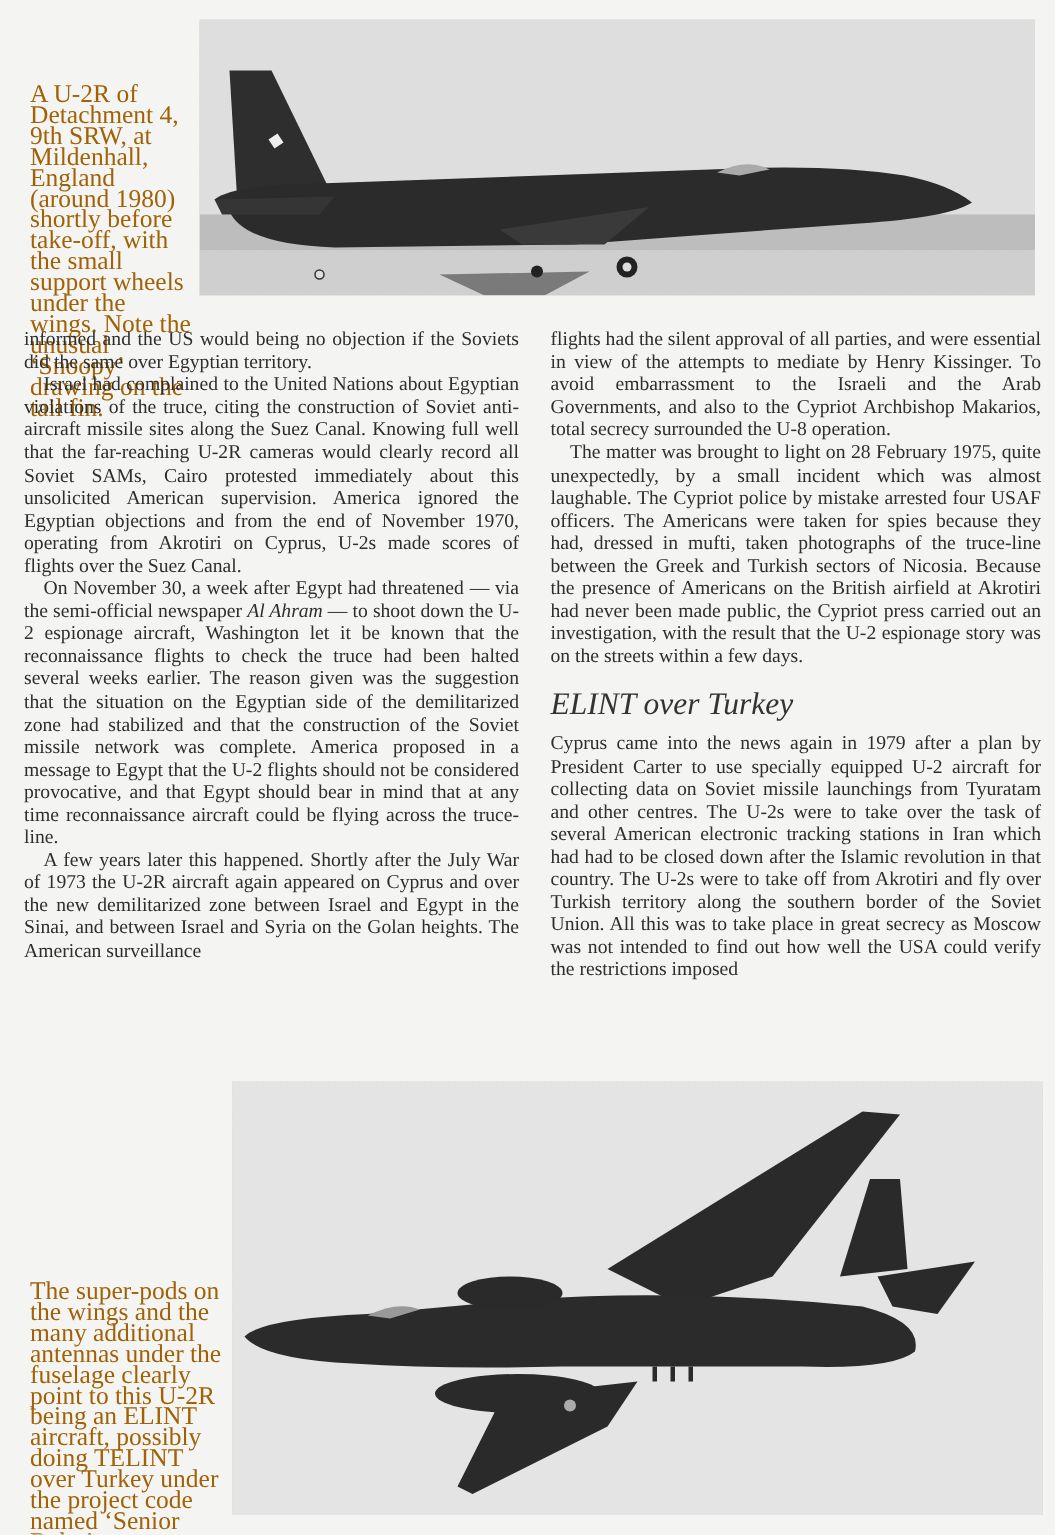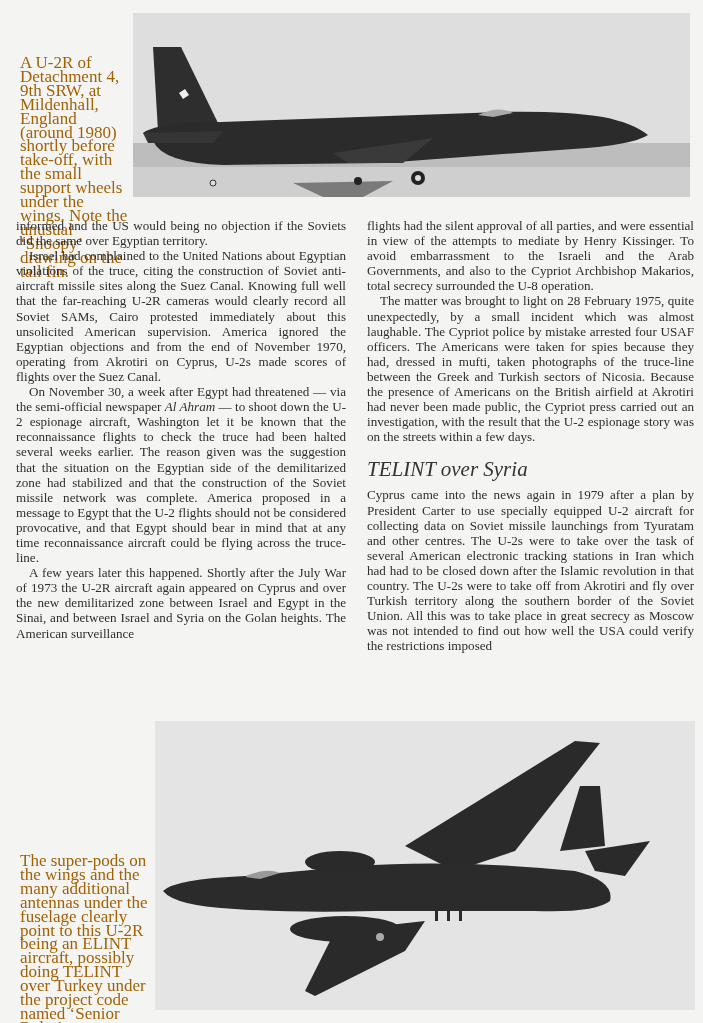--- a/index.html
+++ b/index.html
@@ -73,21 +73,21 @@
 <div id="col-left" class="col">
   <p class="noindent">informed and the US would being no objection if the Soviets did the same over Egyptian territory.</p>
   <p>Israel had complained to the United Nations about Egyptian violations of the truce, citing the construction of Soviet anti-aircraft missile sites along the Suez Canal. Knowing full well that the far-reaching U-2R cameras would clearly record all Soviet SAMs, Cairo protested immediately about this unsolicited American supervision. America ignored the Egyptian objections and from the end of November 1970, operating from Akrotiri on Cyprus, U-2s made scores of flights over the Suez Canal.</p>
   <p><span>On November 30, a week after Egypt had threatened — via the semi-official newspaper </span><em>Al Ahram</em><span> — to shoot down the U-2 espionage aircraft, Washington let it be known that the reconnaissance flights to check the truce had been halted several weeks earlier. The reason given was the suggestion that the situation on the Egyptian side of the demilitarized zone had stabilized and that the construction of the Soviet missile network was complete. America proposed in a message to Egypt that the U-2 flights should not be considered provocative, and that Egypt should bear in mind that at any time reconnaissance aircraft could be flying across the truce-line.</span></p>
   <p>A few years later this happened. Shortly after the July War of 1973 the U-2R aircraft again appeared on Cyprus and over the new demilitarized zone between Israel and Egypt in the Sinai, and between Israel and Syria on the Golan heights. The American surveillance</p>
 </div>
 
 <div id="col-right" class="col">
   <p class="noindent">flights had the silent approval of all parties, and were essential in view of the attempts to mediate by Henry Kissinger. To avoid embarrassment to the Israeli and the Arab Governments, and also to the Cypriot Archbishop Makarios, total secrecy surrounded the U-8 operation.</p>
   <p>The matter was brought to light on 28 February 1975, quite unexpectedly, by a small incident which was almost laughable. The Cypriot police by mistake arrested four USAF officers. The Americans were taken for spies because they had, dressed in mufti, taken photographs of the truce-line between the Greek and Turkish sectors of Nicosia. Because the presence of Americans on the British airfield at Akrotiri had never been made public, the Cypriot press carried out an investigation, with the result that the U-2 espionage story was on the streets within a few days.</p>
-  <h2>TELINT over Syria</h2>
+  <h2>ELINT over Turkey</h2>
   <p class="noindent">Cyprus came into the news again in 1979 after a plan by President Carter to use specially equipped U-2 aircraft for collecting data on Soviet missile launchings from Tyuratam and other centres. The U-2s were to take over the task of several American electronic tracking stations in Iran which had had to be closed down after the Islamic revolution in that country. The U-2s were to take off from Akrotiri and fly over Turkish territory along the southern border of the Soviet Union. All this was to take place in great secrecy as Moscow was not intended to find out how well the USA could verify the restrictions imposed</p>
 </div>
 
 <div id="photo-bottom" class="photo">
   <svg viewBox="0 0 540 289" preserveAspectRatio="none">
     <rect x="0" y="0" width="540" height="289" fill="#e4e4e4"></rect>
 
     <polygon points="250,125 420,20 445,22 360,130 300,150" fill="#2a2a2a"></polygon>
 
     <polygon points="405,130 425,65 445,65 450,125" fill="#2a2a2a"></polygon>

